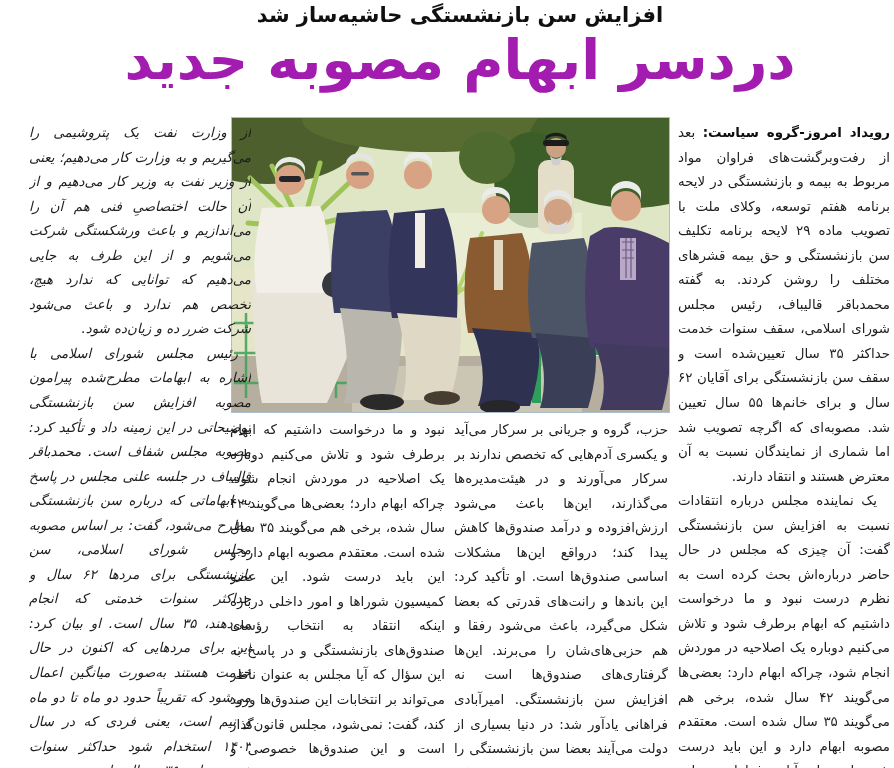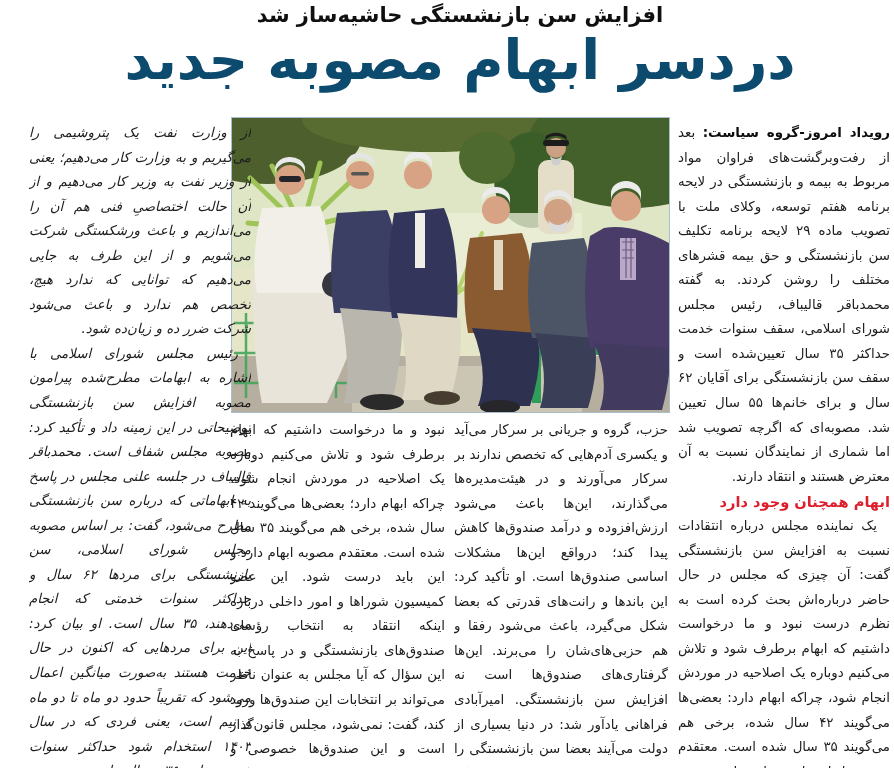--- a/index.html
+++ b/index.html
@@ -5,21 +5,21 @@
   html,body{margin:0;padding:0;background:#ffffff;}
   body{width:894px;height:768px;overflow:hidden;font-family:"DejaVu Sans",sans-serif;}
   .page{position:relative;width:868px;height:768px;background:#fff;direction:rtl;}
 
   .kicker{
     position:absolute;top:3px;right:0;left:0;text-align:center;
     font-size:21px;font-weight:bold;color:#101010;letter-spacing:0;
   }
   .headline{
     position:absolute;top:28px;right:0;left:0;text-align:center;
-    font-size:55px;font-weight:800;color:#0c4a6e;
+    font-size:55px;font-weight:800;color:#a21caf;
   }
 
   .photo-frame{
     position:absolute;top:117px;right:224px;width:437px;height:294px;
     border:1px solid #a9bfcd;box-sizing:content-box;background:#e7e3c9;overflow:hidden;
   }
   .photo-frame svg{display:block;}
 
   .col{
     position:absolute;font-size:13.4px;line-height:24.55px;color:#1c1c1c;
@@ -154,21 +154,20 @@
       </g>
 
       <ellipse cx="150" cy="284" rx="22" ry="8" fill="#2a2a2a"></ellipse>
       <ellipse cx="210" cy="280" rx="18" ry="7" fill="#463c30"></ellipse>
       <ellipse cx="268" cy="289" rx="20" ry="7" fill="#26262b"></ellipse>
     </svg>
   </div>
 
   <div class="col col1">
     <p><span class="lead">رویداد امروز-گروه سیاست:</span> <span>بعد از رفت‌وبرگشت‌های فراوان مواد مربوط به بیمه و بازنشستگی در لایحه برنامه هفتم توسعه، وکلای ملت با تصویب ماده ۲۹ لایحه برنامه تکلیف سن بازنشستگی و حق بیمه قشرهای مختلف را روشن کردند. به گفته محمدباقر قالیباف، رئیس مجلس شورای اسلامی، سقف سنوات خدمت حداکثر ۳۵ سال تعیین‌شده است و سقف سن بازنشستگی برای آقایان ۶۲ سال و برای خانم‌ها ۵۵ سال تعیین شد. مصوبه‌ای که اگرچه تصویب شد اما شماری از نمایندگان نسبت به آن معترض هستند و انتقاد دارند.</span></p>
-    <p class="subhead">ابهام همچنان وجود دارد</p>
     <p class="indent">یک نماینده مجلس درباره انتقادات نسبت به افزایش سن بازنشستگی گفت: آن چیزی که مجلس در حال حاضر درباره‌اش بحث کرده است به نظرم درست نبود و ما درخواست داشتیم که ابهام برطرف شود و تلاش می‌کنیم دوباره یک اصلاحیه در موردش انجام شود، چراکه ابهام دارد: بعضی‌ها می‌گویند ۴۲ سال شده، برخی هم می‌گویند ۳۵ سال شده است. معتقدم مصوبه ابهام دارد و این باید درست شود. احمد امیرآبادی فراهانی درباره انتقادات نسبت به افزایش سن بازنشستگی و این‌که چرا باید برای جبران ناترازی صندوق‌های بازنشستگی سن بازنشستگی افزایش پیدا می‌کرد، گفت: صندوق‌ها مشکلات اساسی از باب مدیریت و زیرساخت‌ها دارند و آن‌ها باید اصلاح شود. این نماینده مجلس شورای اسلامی خاطرنشان کرد: هنگامی‌که هر</p>
   </div>
 
   <div class="col col2">
     <p>حزب، گروه و جریانی بر سرکار می‌آید و یکسری آدم‌هایی که تخصص ندارند بر سرکار می‌آورند و در هیئت‌مدیره‌ها می‌گذارند، این‌ها باعث می‌شود ارزش‌افزوده و درآمد صندوق‌ها کاهش پیدا کند؛ درواقع این‌ها مشکلات اساسی صندوق‌ها است. او تأکید کرد: این باندها و رانت‌های قدرتی که بعضا شکل می‌گیرد، باعث می‌شود رفقا و هم حزبی‌های‌شان را می‌برند. این‌ها گرفتاری‌های صندوق‌ها است نه افزایش سن بازنشستگی. امیرآبادی فراهانی یادآور شد: در دنیا بسیاری از دولت می‌آیند بعضا سن بازنشستگی را یک تا ۴ سال افزایش می‌دهند که معضلاتشان حل شود اما اول این کار انجام نمی‌شود، آنجا همه چیز شفاف است و رانتی وجود ندارد. او ادامه داد: متأسفانه می‌خواهم بگویم آن چیزی که مجلس در حال حاضر درباره‌اش بحث کرده است به نظرم درست</p>
   </div>
 
   <div class="col col3">
     <p>نبود و ما درخواست داشتیم که ابهام برطرف شود و تلاش می‌کنیم دوباره یک اصلاحیه در موردش انجام شود، چراکه ابهام دارد؛ بعضی‌ها می‌گویند ۴۲ سال شده، برخی هم می‌گویند ۳۵ سال شده است. معتقدم مصوبه ابهام دارد و این باید درست شود. این عضو کمیسیون شوراها و امور داخلی درباره اینکه انتقاد به انتخاب رؤسای صندوق‌های بازنشستگی و در پاسخ به این سؤال که آیا مجلس به عنوان ناظر می‌تواند بر انتخابات این صندوق‌ها ورود کند، گفت: نمی‌شود، مجلس قانون‌گذار است و این صندوق‌ها خصوصی و خصولتی هستند، خودشان مجمع دارند و مجامعشان باید تلاش کنند که درست شود. او تأکید کرد: به اعتقاد من هرچه واگذاری‌ها را بیشتر به سمت دولتی‌ها، نیمه‌خصوصی و خصولتی ببریم، این مشکلات را متأسفانه داریم یعنی می‌آییم در واگذاری مثلا</p>
   </div>

